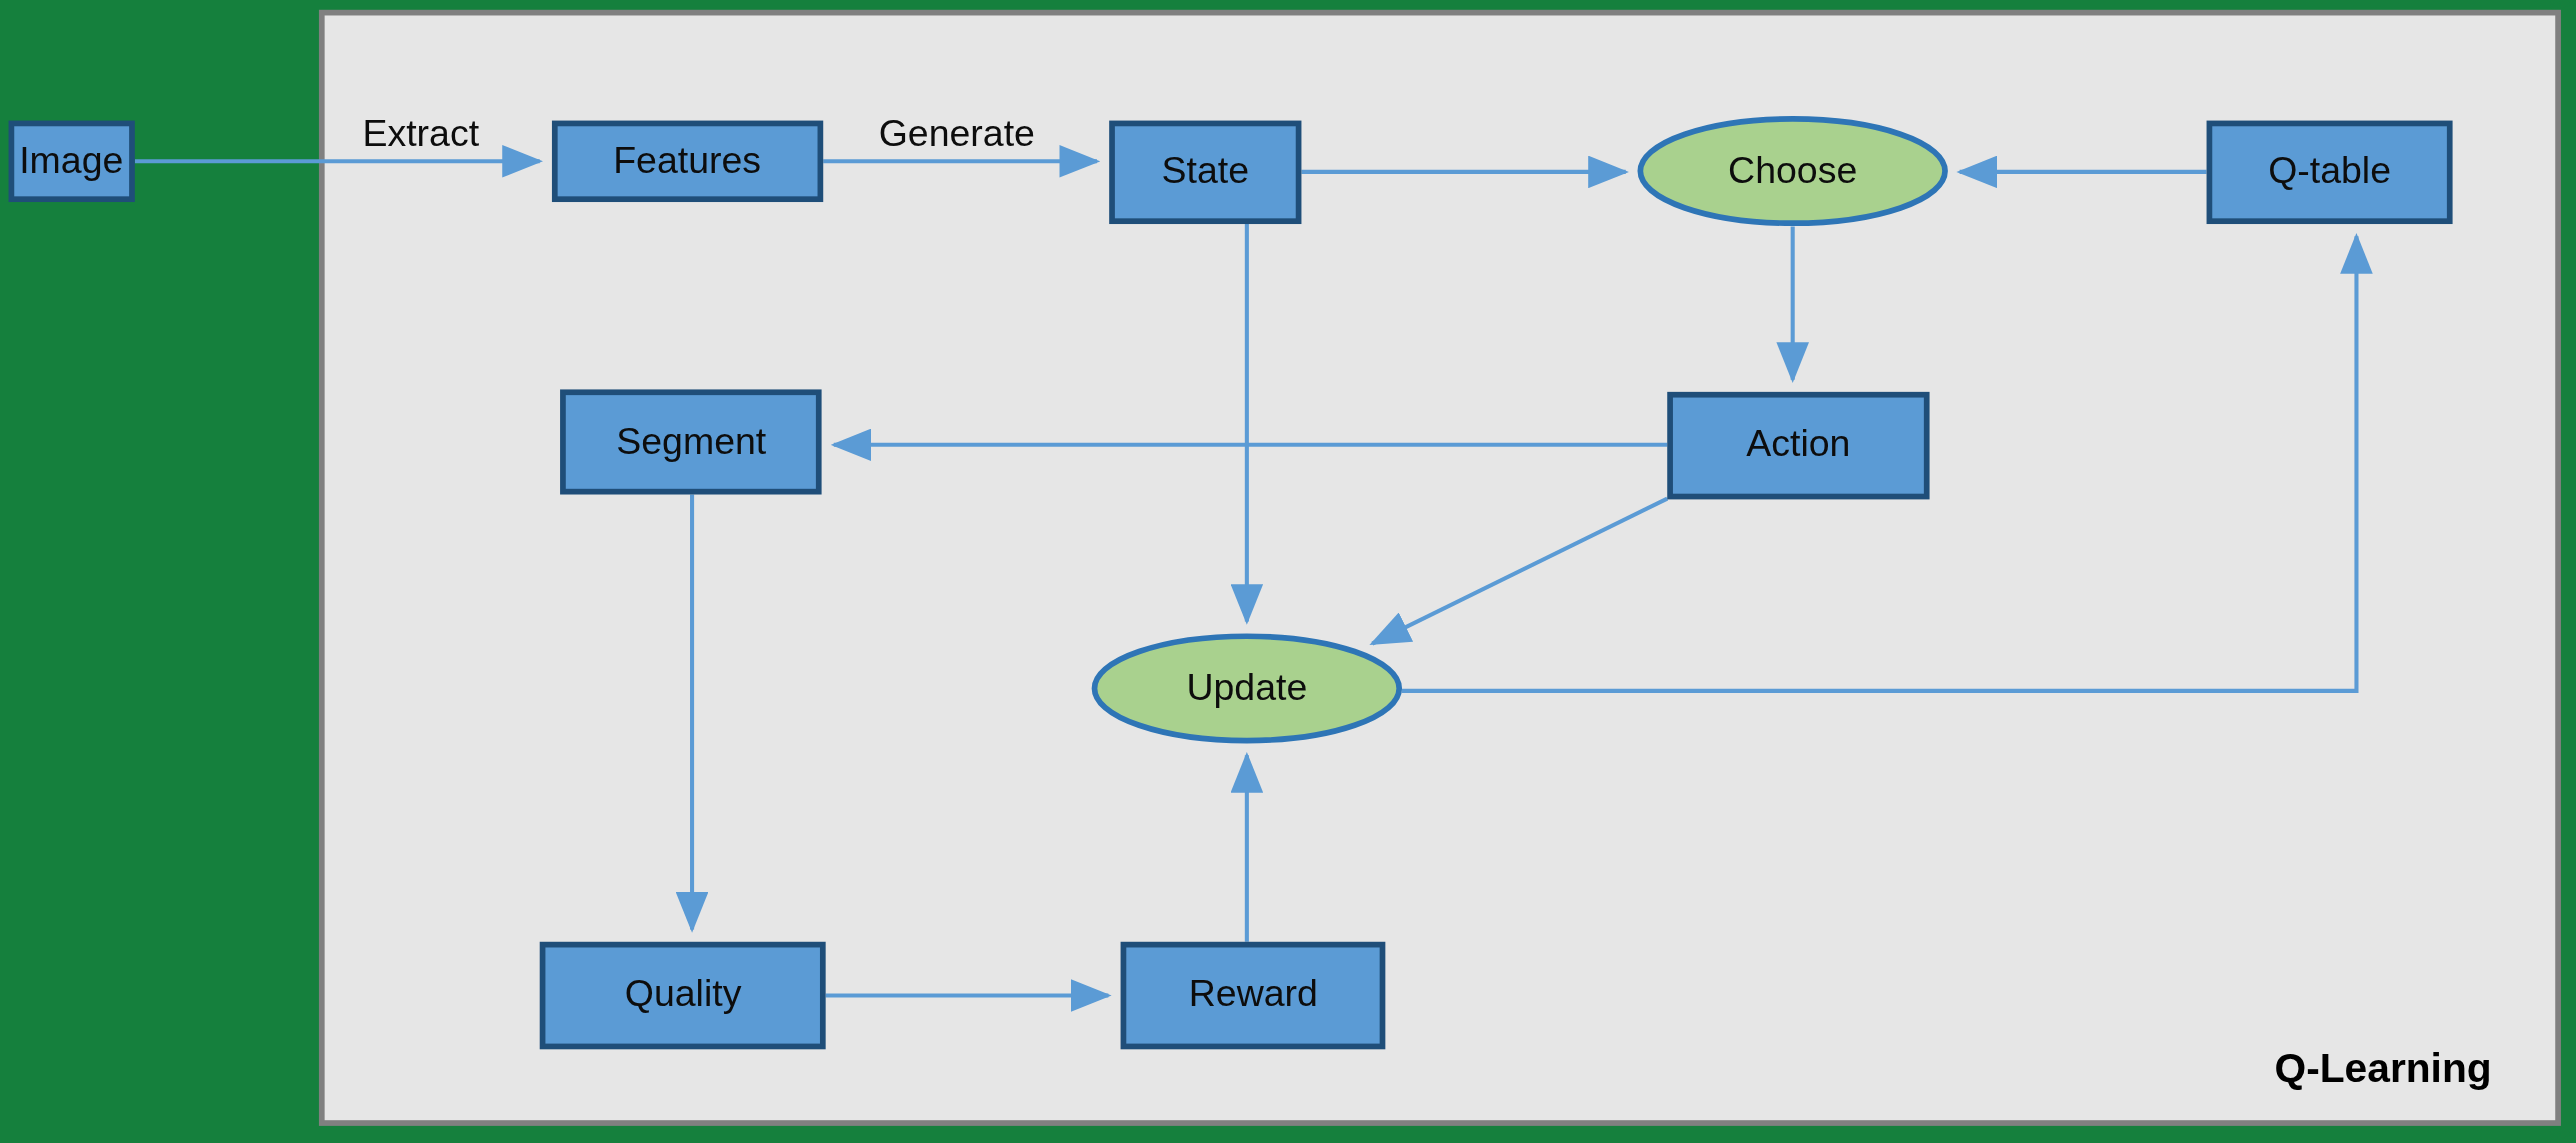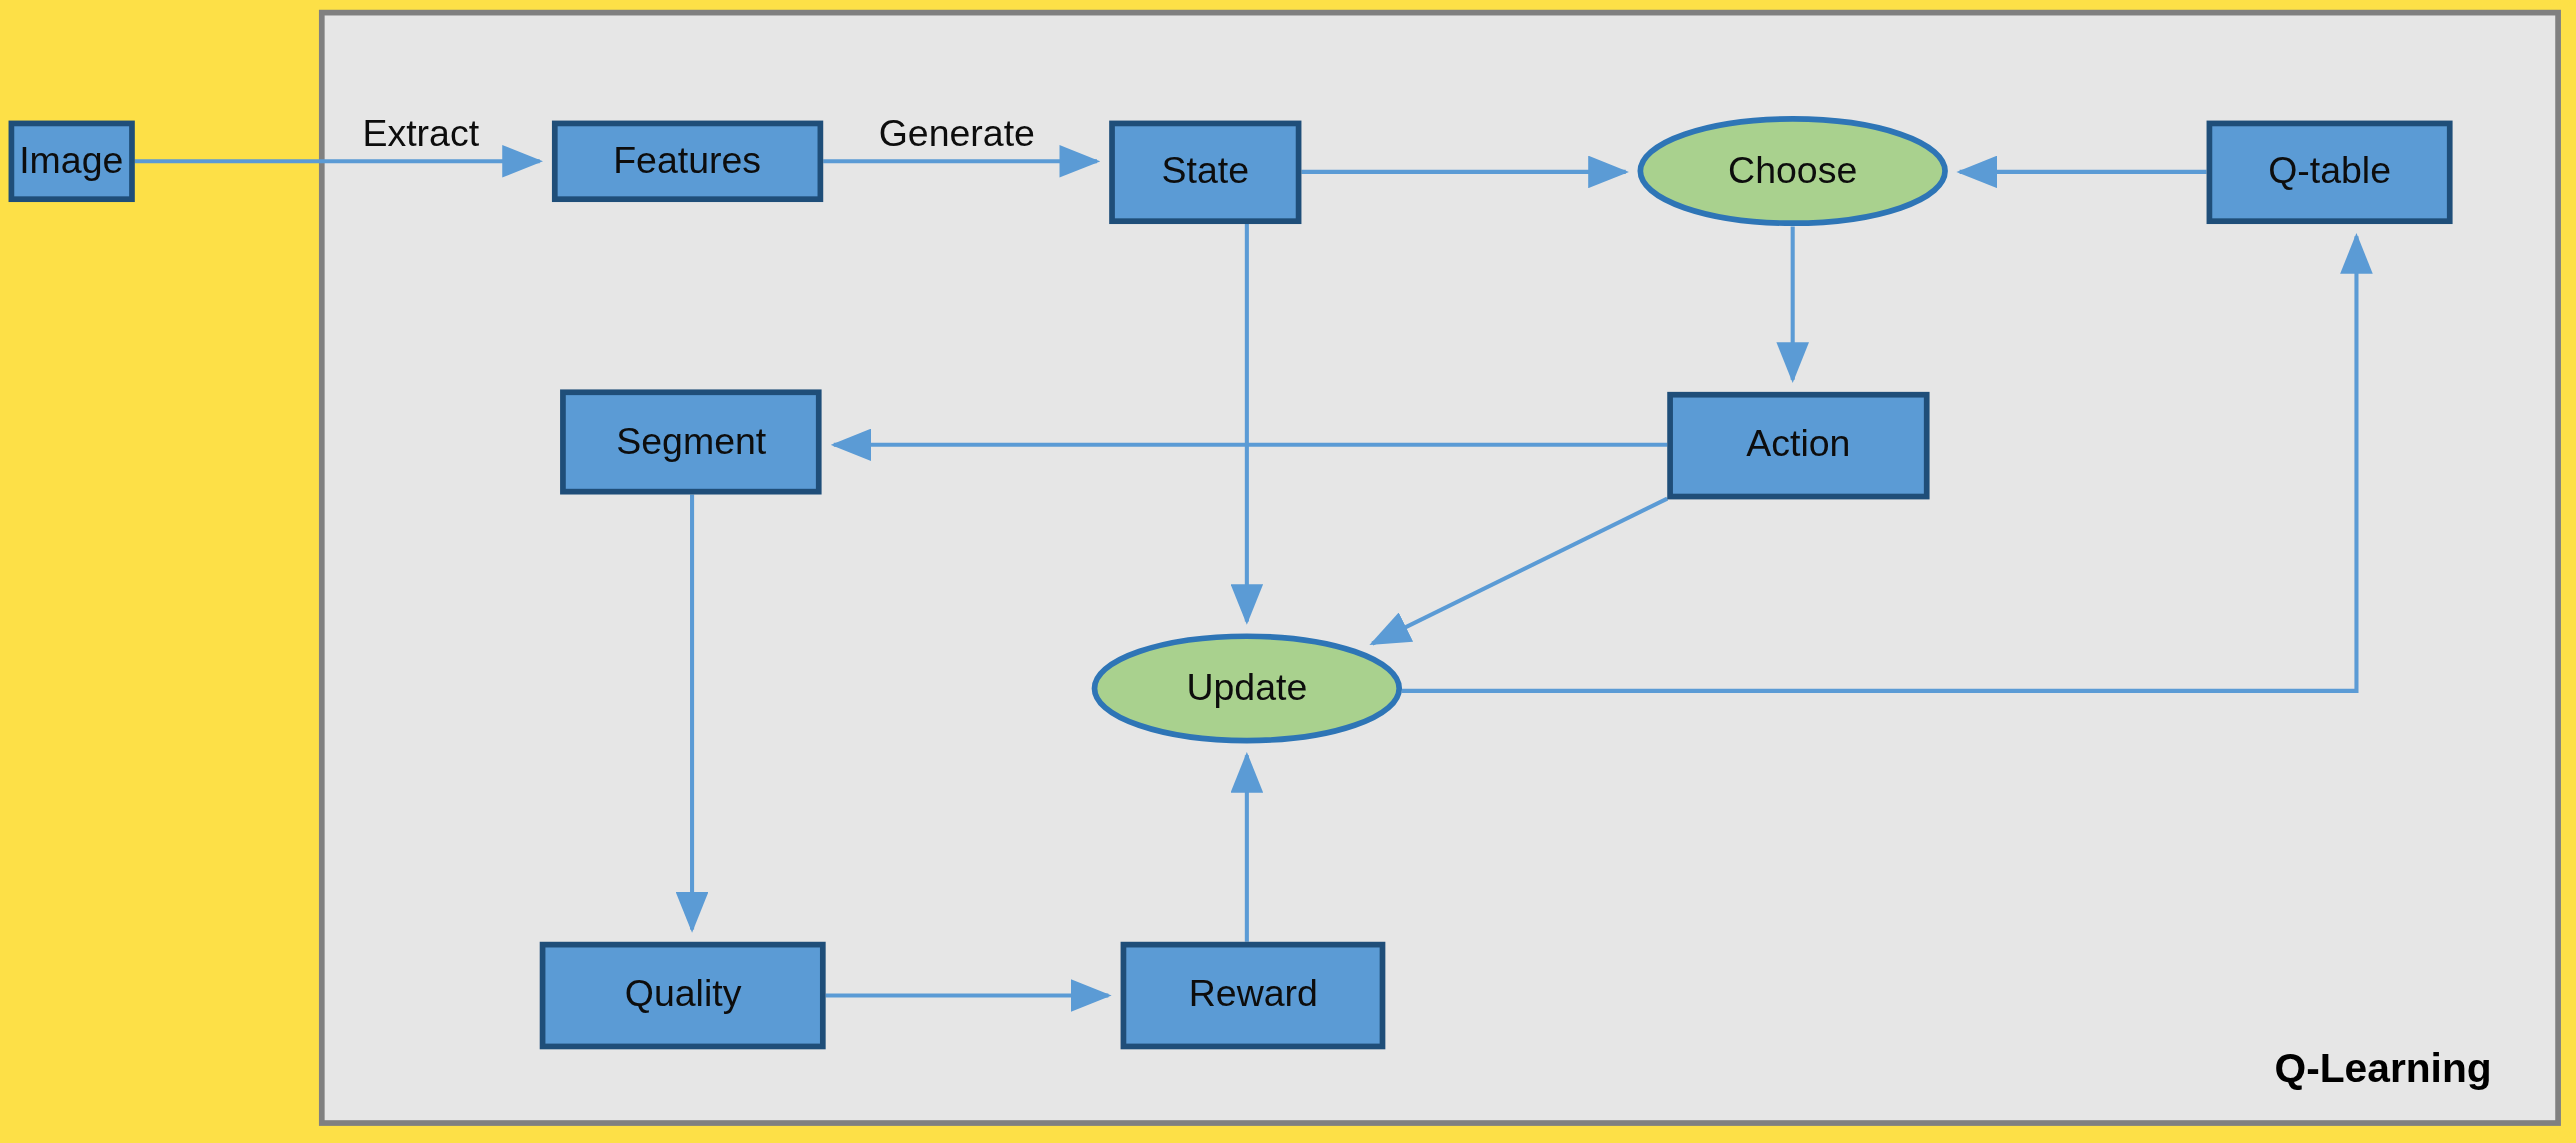--- a/index.html
+++ b/index.html
@@ -4,21 +4,21 @@
 <style>
   html, body {
     margin: 0;
     padding: 0;
     background: #ffffff;
   }
   #canvas {
     position: relative;
     width: 2576px;
     height: 1143px;
-    background: #fde047;
+    background: #15803d;
     font-family: "Liberation Sans", sans-serif;
     overflow: hidden;
   }
   #diagram-svg {
     position: absolute;
     left: 0;
     top: 0;
     width: 2576px;
     height: 1143px;
   }

